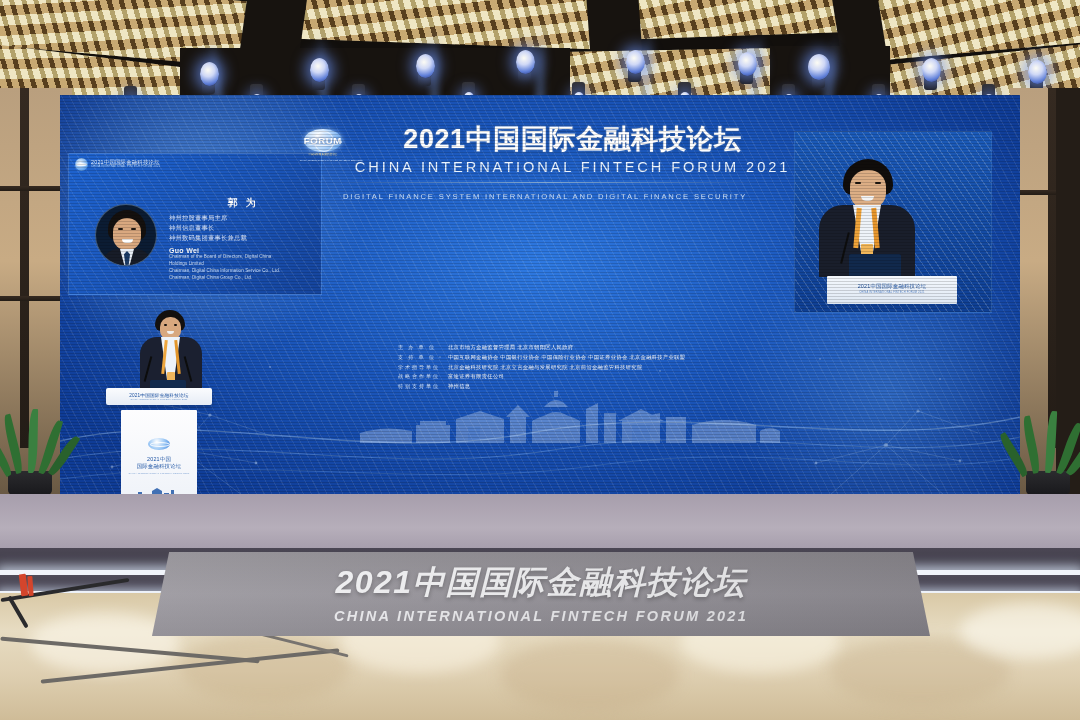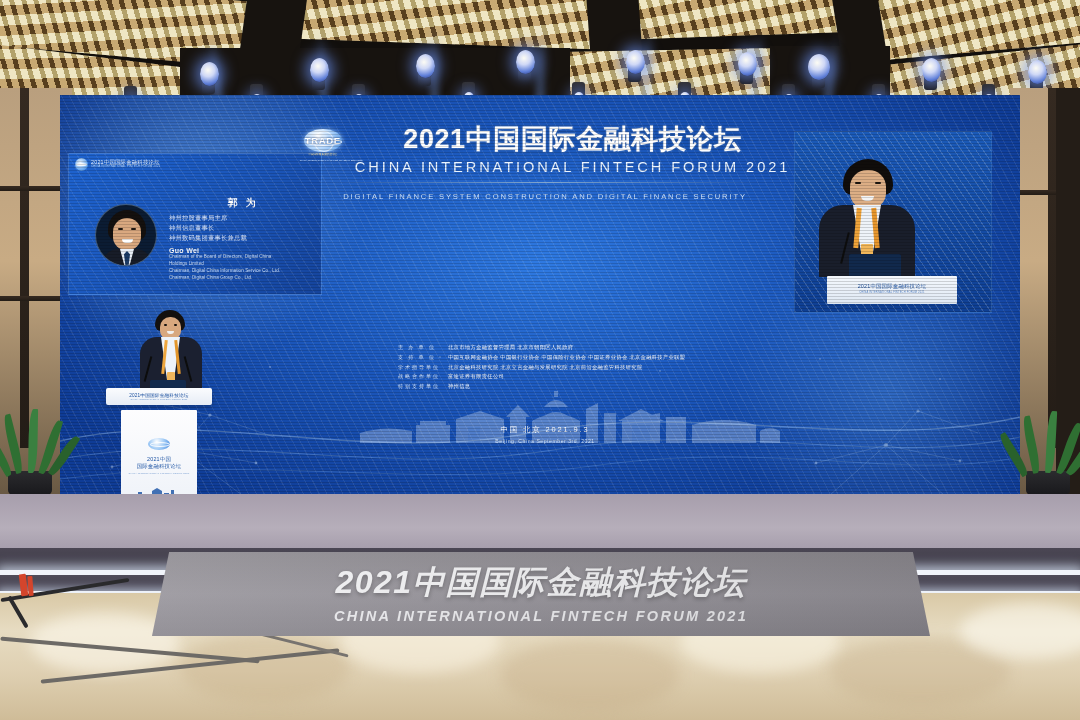--- a/index.html
+++ b/index.html
@@ -402,31 +402,31 @@
         <div class="title-en">Holdings Limited</div>
         <div class="title-en">Chairman, Digital China Information Service Co., Ltd.</div>
         <div class="title-en">Chairman, Digital China Group Co., Ltd.</div>
       </div>
     </div>
 
     <div class="title-block">
       <div class="title-row">
         <div class="ciftis">
           <div class="ciftis-globe"></div>
-          <div class="ciftis-word">TRADE</div>
+          <div class="ciftis-word">FORUM</div>
           <div class="ciftis-sub1">中国国际服务贸易交易会</div>
           <div class="ciftis-sub2">CHINA INTERNATIONAL FAIR FOR TRADE IN SERVICES</div>
         </div>
         <div>
           <div class="h-cn">2021中国国际金融科技论坛</div>
           <div class="h-en">CHINA INTERNATIONAL FINTECH FORUM 2021</div>
         </div>
       </div>
       <div class="hr-split"></div>
-      <div class="s-en">DIGITAL FINANCE SYSTEM CONSTRUCTION AND DIGITAL FINANCE SECURITY</div>
+      <div class="s-en">DIGITAL FINANCE SYSTEM INTERNATIONAL AND DIGITAL FINANCE SECURITY</div>
     </div>
 
     <div class="orgs">
       <div class="org-row">
         <span class="org-label">主 办 单 位</span>
         <span class="org-val">北京市地方金融监督管理局    北京市朝阳区人民政府</span>
       </div>
       <div class="org-row">
         <span class="org-label">支 持 单 位</span>
         <span class="org-val">中国互联网金融协会   中国银行业协会   中国保险行业协会   中国证券业协会   北京金融科技产业联盟</span>
@@ -438,24 +438,20 @@
       <div class="org-row">
         <span class="org-label">战略合作单位</span>
         <span class="org-val">富途证券有限责任公司</span>
       </div>
       <div class="org-row">
         <span class="org-label">特别支持单位</span>
         <span class="org-val">神州信息</span>
       </div>
     </div>
 
-    <div class="datebox">
-      <div class="date-cn">中国 北京  2021.9.3</div>
-      <div class="date-en">Beijing, China  September 3rd, 2021</div>
-    </div>
 
     <div class="feed">
       <div class="feed-bg"></div>
       <div class="f-hair"></div>
       <div class="f-face"></div>
       <div class="f-eye" style="left:60px;"></div>
       <div class="f-eye" style="left:80px;"></div>
       <div class="f-mouth"></div>
       <div class="f-body"></div>
       <div class="f-shirt"></div>

